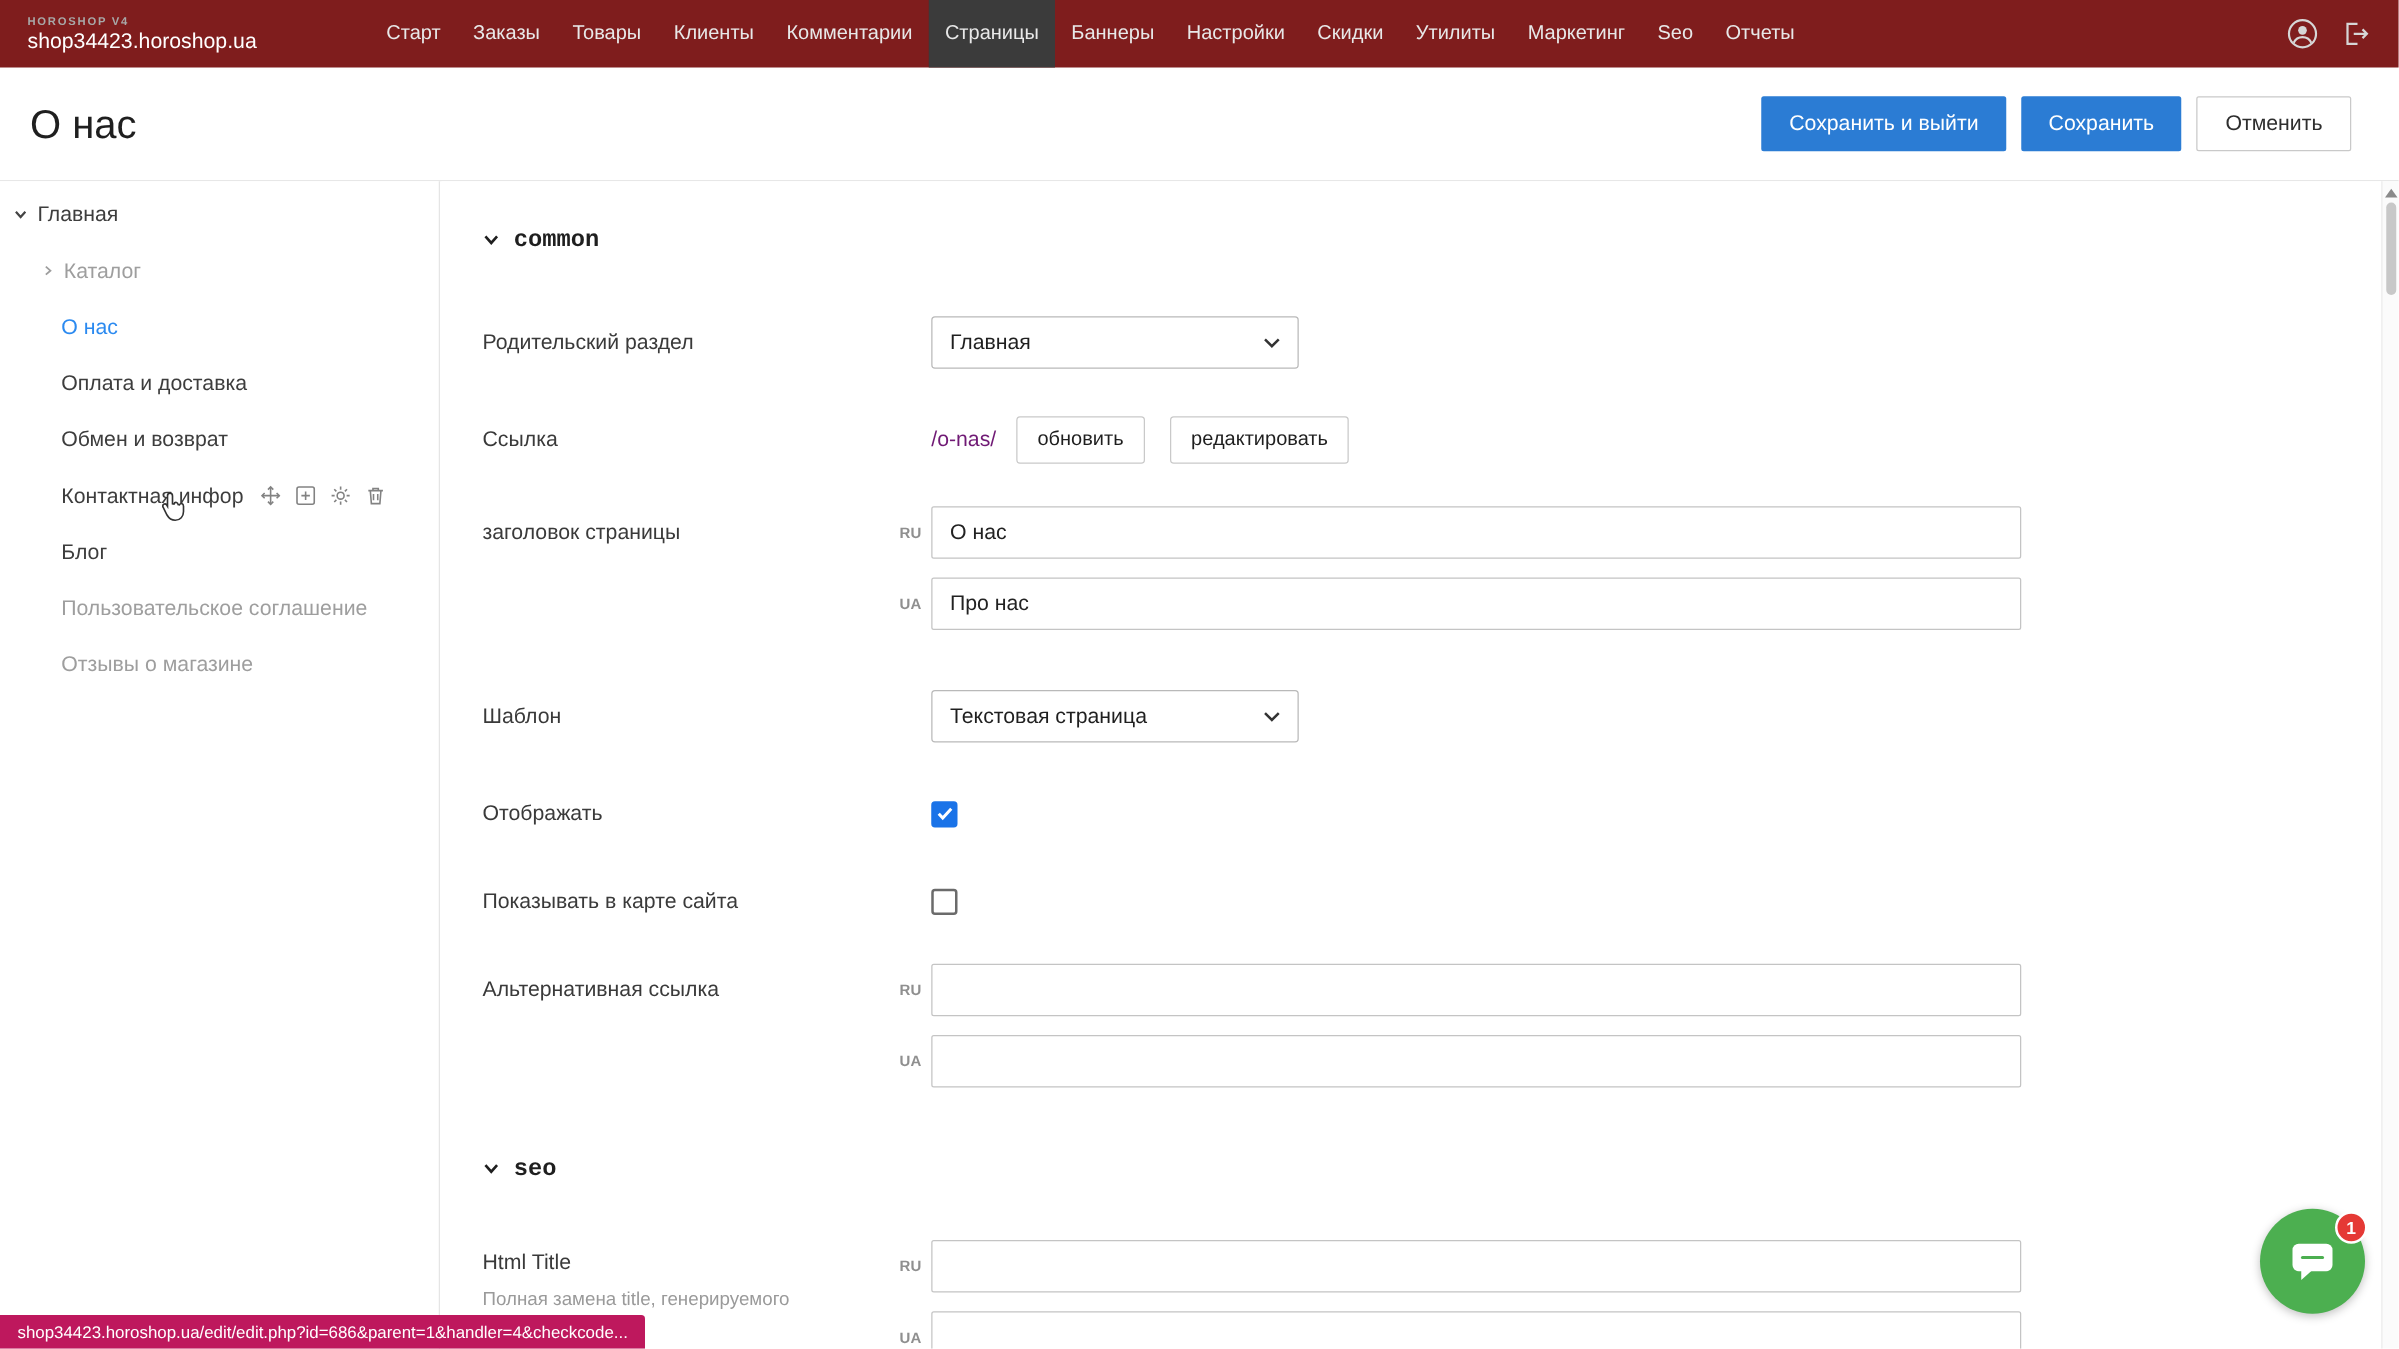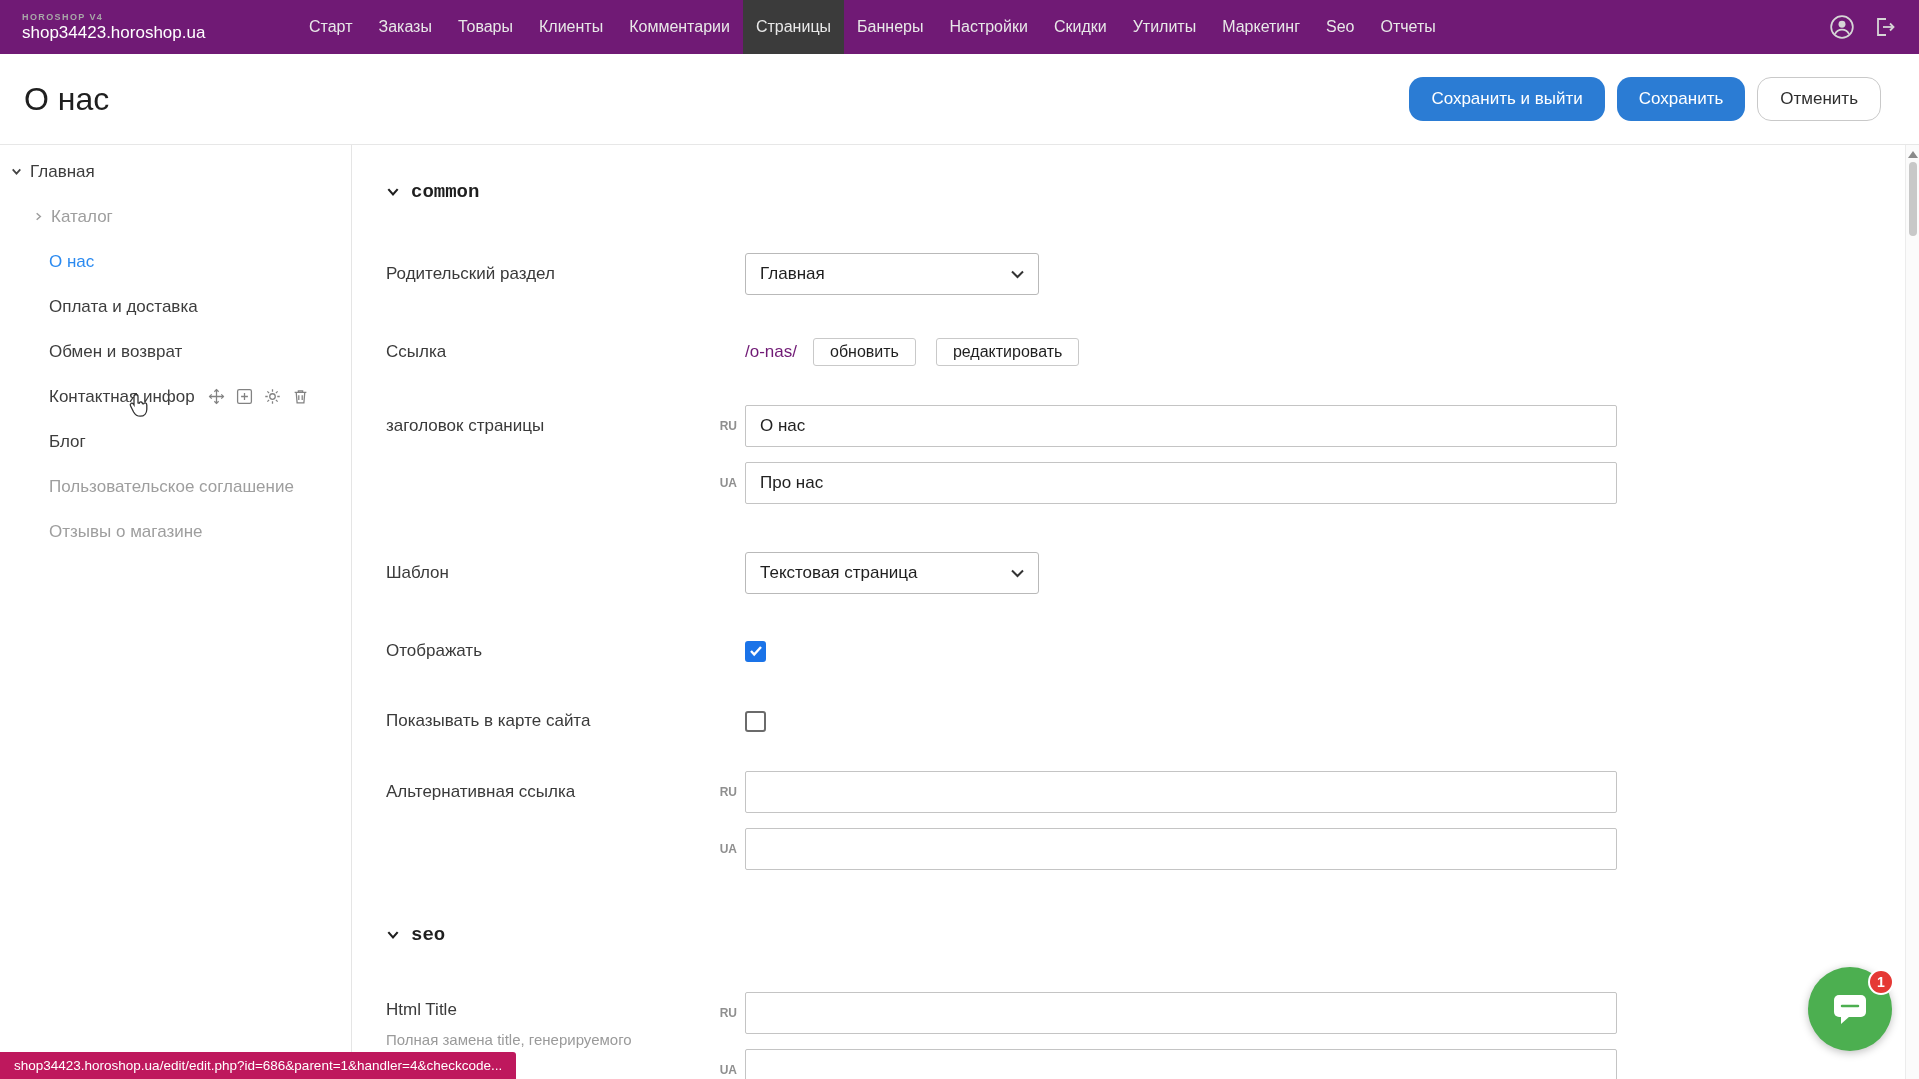--- a/index.html
+++ b/index.html
@@ -1,36 +1,36 @@
 <!DOCTYPE html>
 <html><head>
 <meta charset="utf-8">
 <style>
   * { box-sizing: border-box; margin: 0; padding: 0; }
   html,body { width:1919px; height:1079px; background:#fff; overflow:hidden;
     font-family:"Liberation Sans","DejaVu Sans",sans-serif; position:relative; }
 
   
-  .topbar { position:absolute; top:0; left:0; right:0; height:54px; background:#701a75;
+  .topbar { position:absolute; top:0; left:0; right:0; height:54px; background:#7f1d1d;
     display:flex; align-items:center; z-index:10; }
   .brand { padding-left:22px; width:274px; cursor:pointer; }
   .brand-small { font-size:9px; color:#a8a8a8; letter-spacing:1.4px; font-weight:700; }
   .brand-main { font-size:17px; font-weight:400; color:#fff; margin-top:1px; }
   .topnav { display:flex; height:100%; margin-left:22px; }
   .nav-item { display:flex; align-items:center; padding:0 13px; font-size:16px; color:#e8e8e8; cursor:pointer; white-space:nowrap; }
   .nav-item.active { background:#3b3b3b; }
   .topbar-icons { margin-left:auto; display:flex; align-items:center; gap:18px; padding-right:22px; }
   .topbar-icons svg { cursor:pointer; display:block; }
 
   
   .header { position:absolute; top:54px; left:0; right:0; height:91px; background:#fff;
     display:flex; align-items:center; border-bottom:1px solid #e7e7e7; }
   .page-title { font-size:32px; color:#1f1f1f; padding-left:24px; font-weight:400; }
   .header-buttons { margin-left:auto; padding-right:38px; display:flex; gap:12px; }
-  .btn { height:44px; border-radius:14px; font-size:17px; padding:0 22px; display:flex; align-items:center;
+  .btn { height:44px; border-radius:2px; font-size:17px; padding:0 22px; display:flex; align-items:center;
     cursor:pointer; border:none; font-family:inherit; }
   .btn-primary { background:#2b7cd4; color:#fff; }
   .btn-secondary { background:#fff; color:#2e2e2e; border:1px solid #c9c9c9; }
 
   
   .sidebar { position:absolute; top:145px; left:0; width:352px; bottom:0; background:#fff;
     border-right:1px solid #e5e5e5; padding-top:4px; }
   .tree-item { height:45px; display:flex; align-items:center; font-size:17px; color:#3d3d3d; cursor:pointer; }
   .tree-item.root { padding-left:10px; }
   .tree-item.child { padding-left:49px; }
@@ -53,21 +53,21 @@
   .lang-pad { padding-top:11px; }
   .fields { display:flex; flex-direction:column; gap:15px; }
   .lang-input { display:flex; align-items:center; }
   .lang-tag { width:28px; text-align:right; margin-right:8px; font-size:12px; color:#8f8f8f; font-weight:600; }
   .input { width:872px; height:42px; border:1px solid #c4c4c4; border-radius:2px; font-size:17px; color:#222;
     padding:0 14px; font-family:inherit; background:#fff; }
   .dropdown { width:294px; height:42px; border:1px solid #b9b9b9; border-radius:3px; display:flex; align-items:center;
     justify-content:space-between; padding:0 14px; font-size:17px; color:#1f1f1f; cursor:pointer; background:#fff; }
   .link-row { display:flex; align-items:center; gap:20px; }
   .link-path { font-size:17px; color:#701a75; margin-right:-4px; }
-  .btn-small { height:28px; padding:0 16px; font-size:16px; border:1px solid #c9c9c9; background:#fff;
+  .btn-small { height:38px; padding:0 16px; font-size:16px; border:1px solid #c9c9c9; background:#fff;
     border-radius:3px; color:#1f1f1f; cursor:pointer; font-family:inherit; }
   .checkbox { width:21px; height:21px; border:2px solid #6b6b6b; border-radius:3px; cursor:pointer;
     display:flex; align-items:center; justify-content:center; background:#fff; }
   .checkbox .check { display:none; }
   .checkbox.checked { background:#1a73e8; border-color:#1a73e8; }
   .checkbox.checked .check { display:block; }
   .hint { font-size:15px; color:#9a9a9a; margin-top:11px; white-space:nowrap; }
 
   
   .r-parent { margin-bottom:38px; min-height:42px; }

